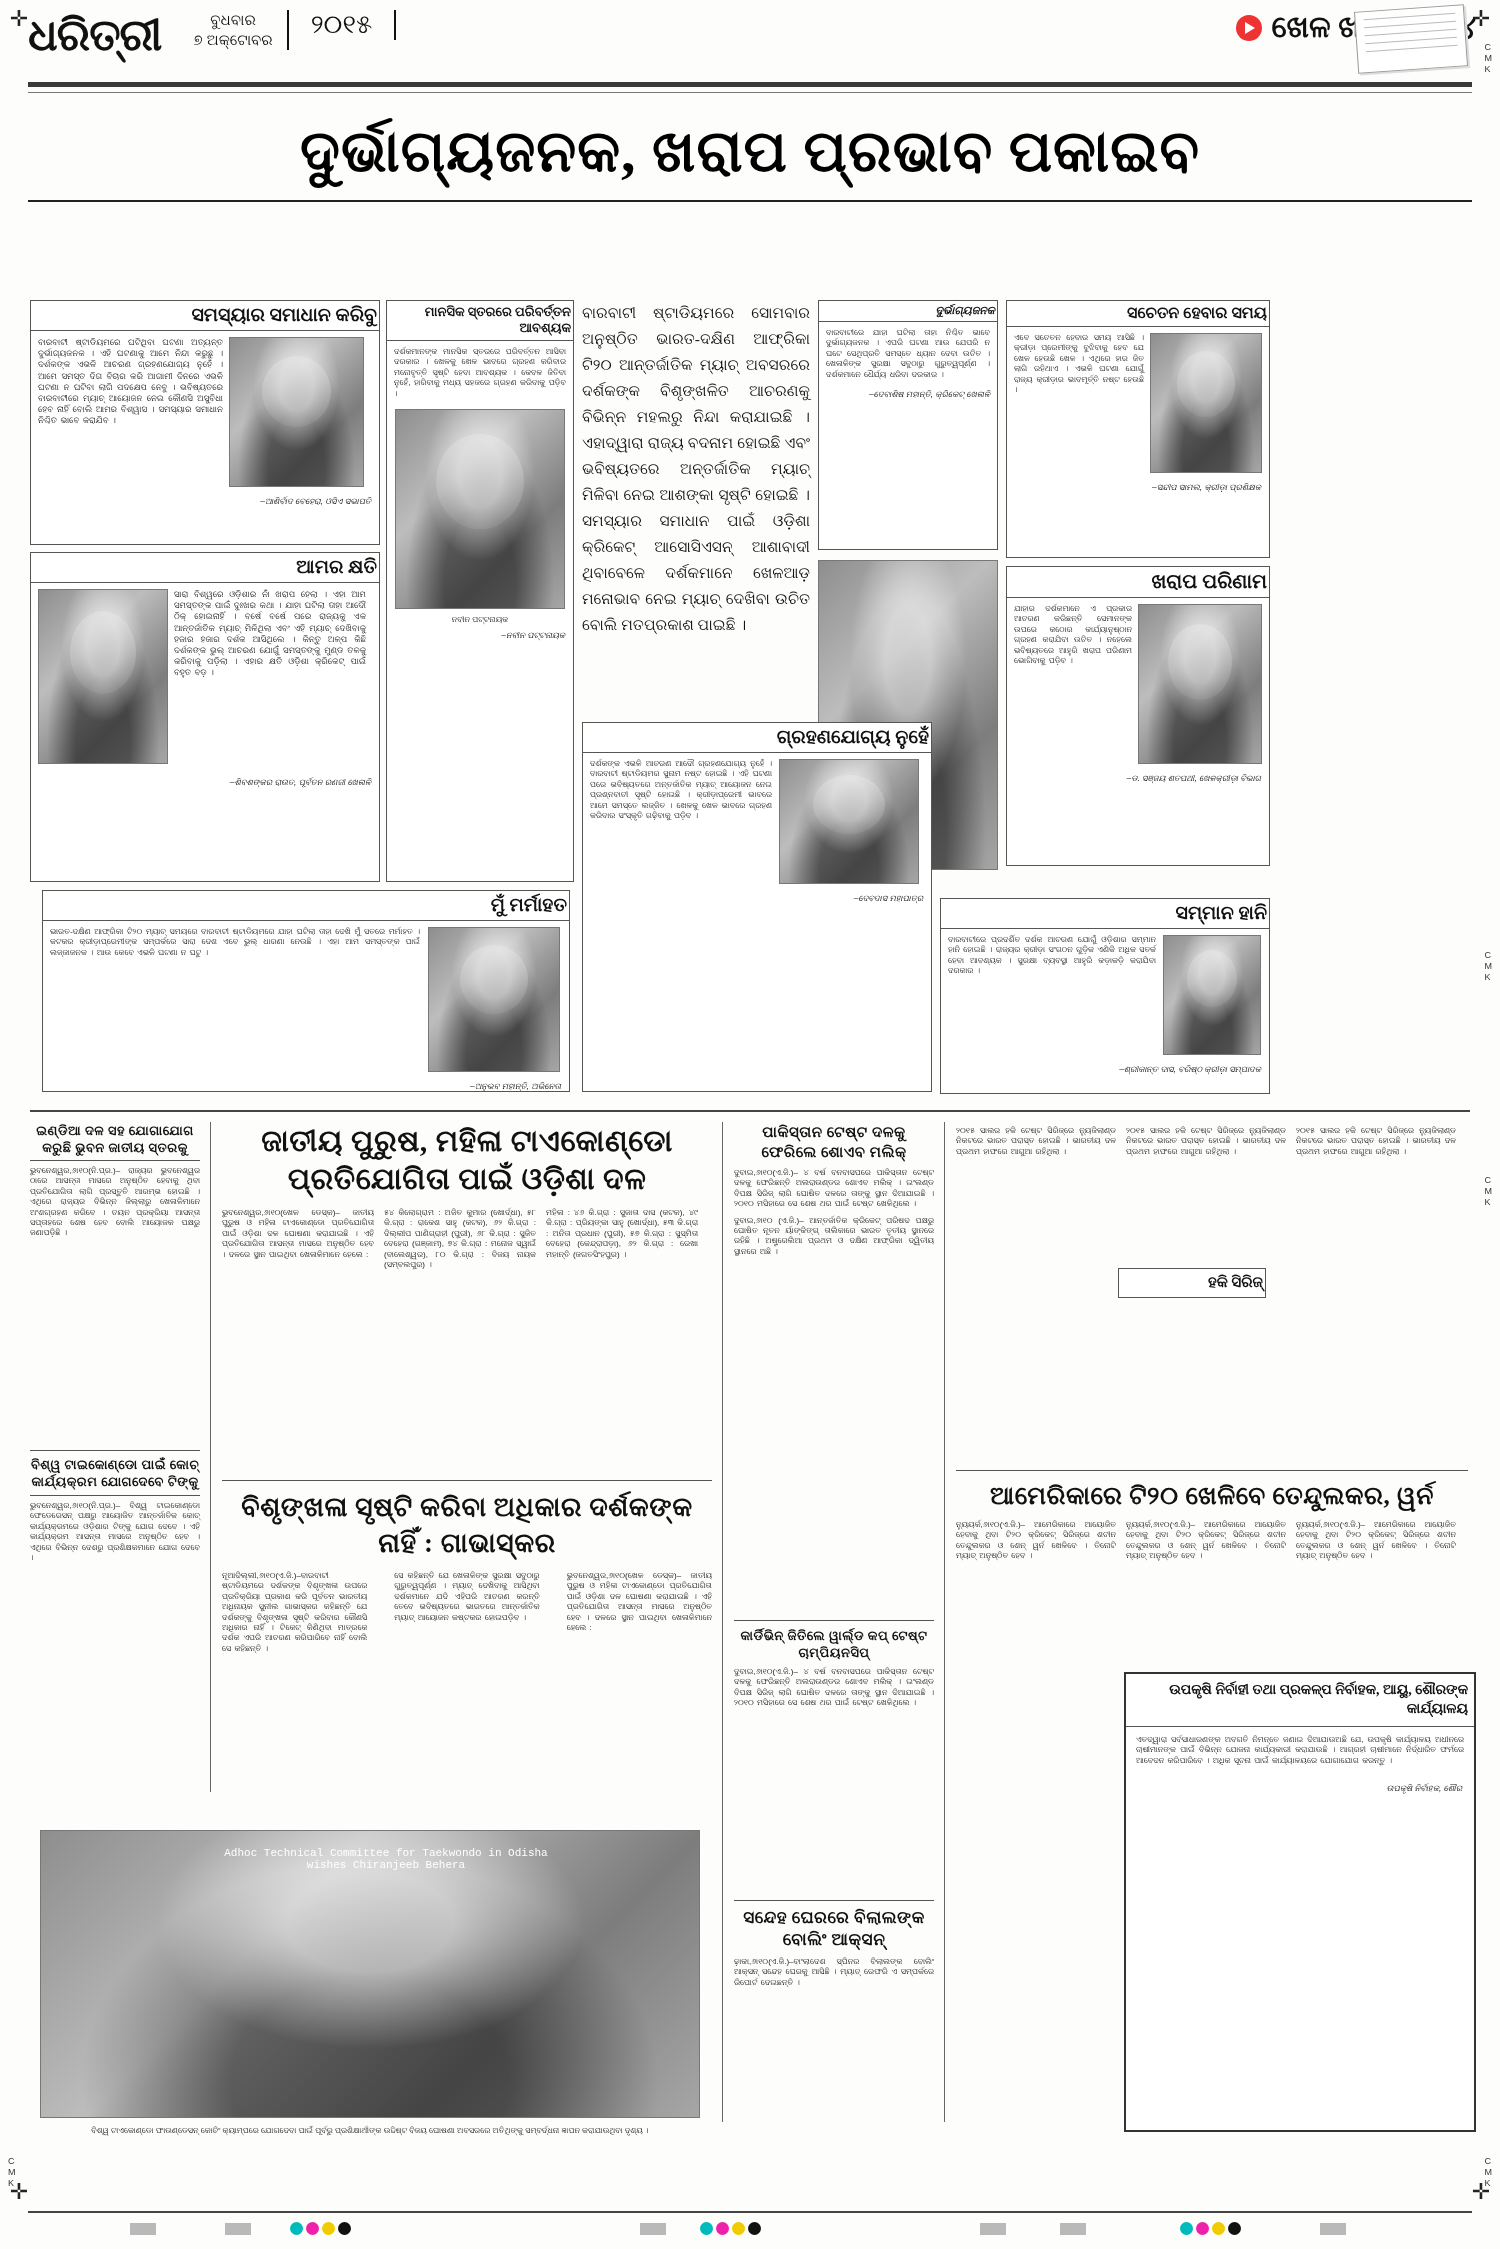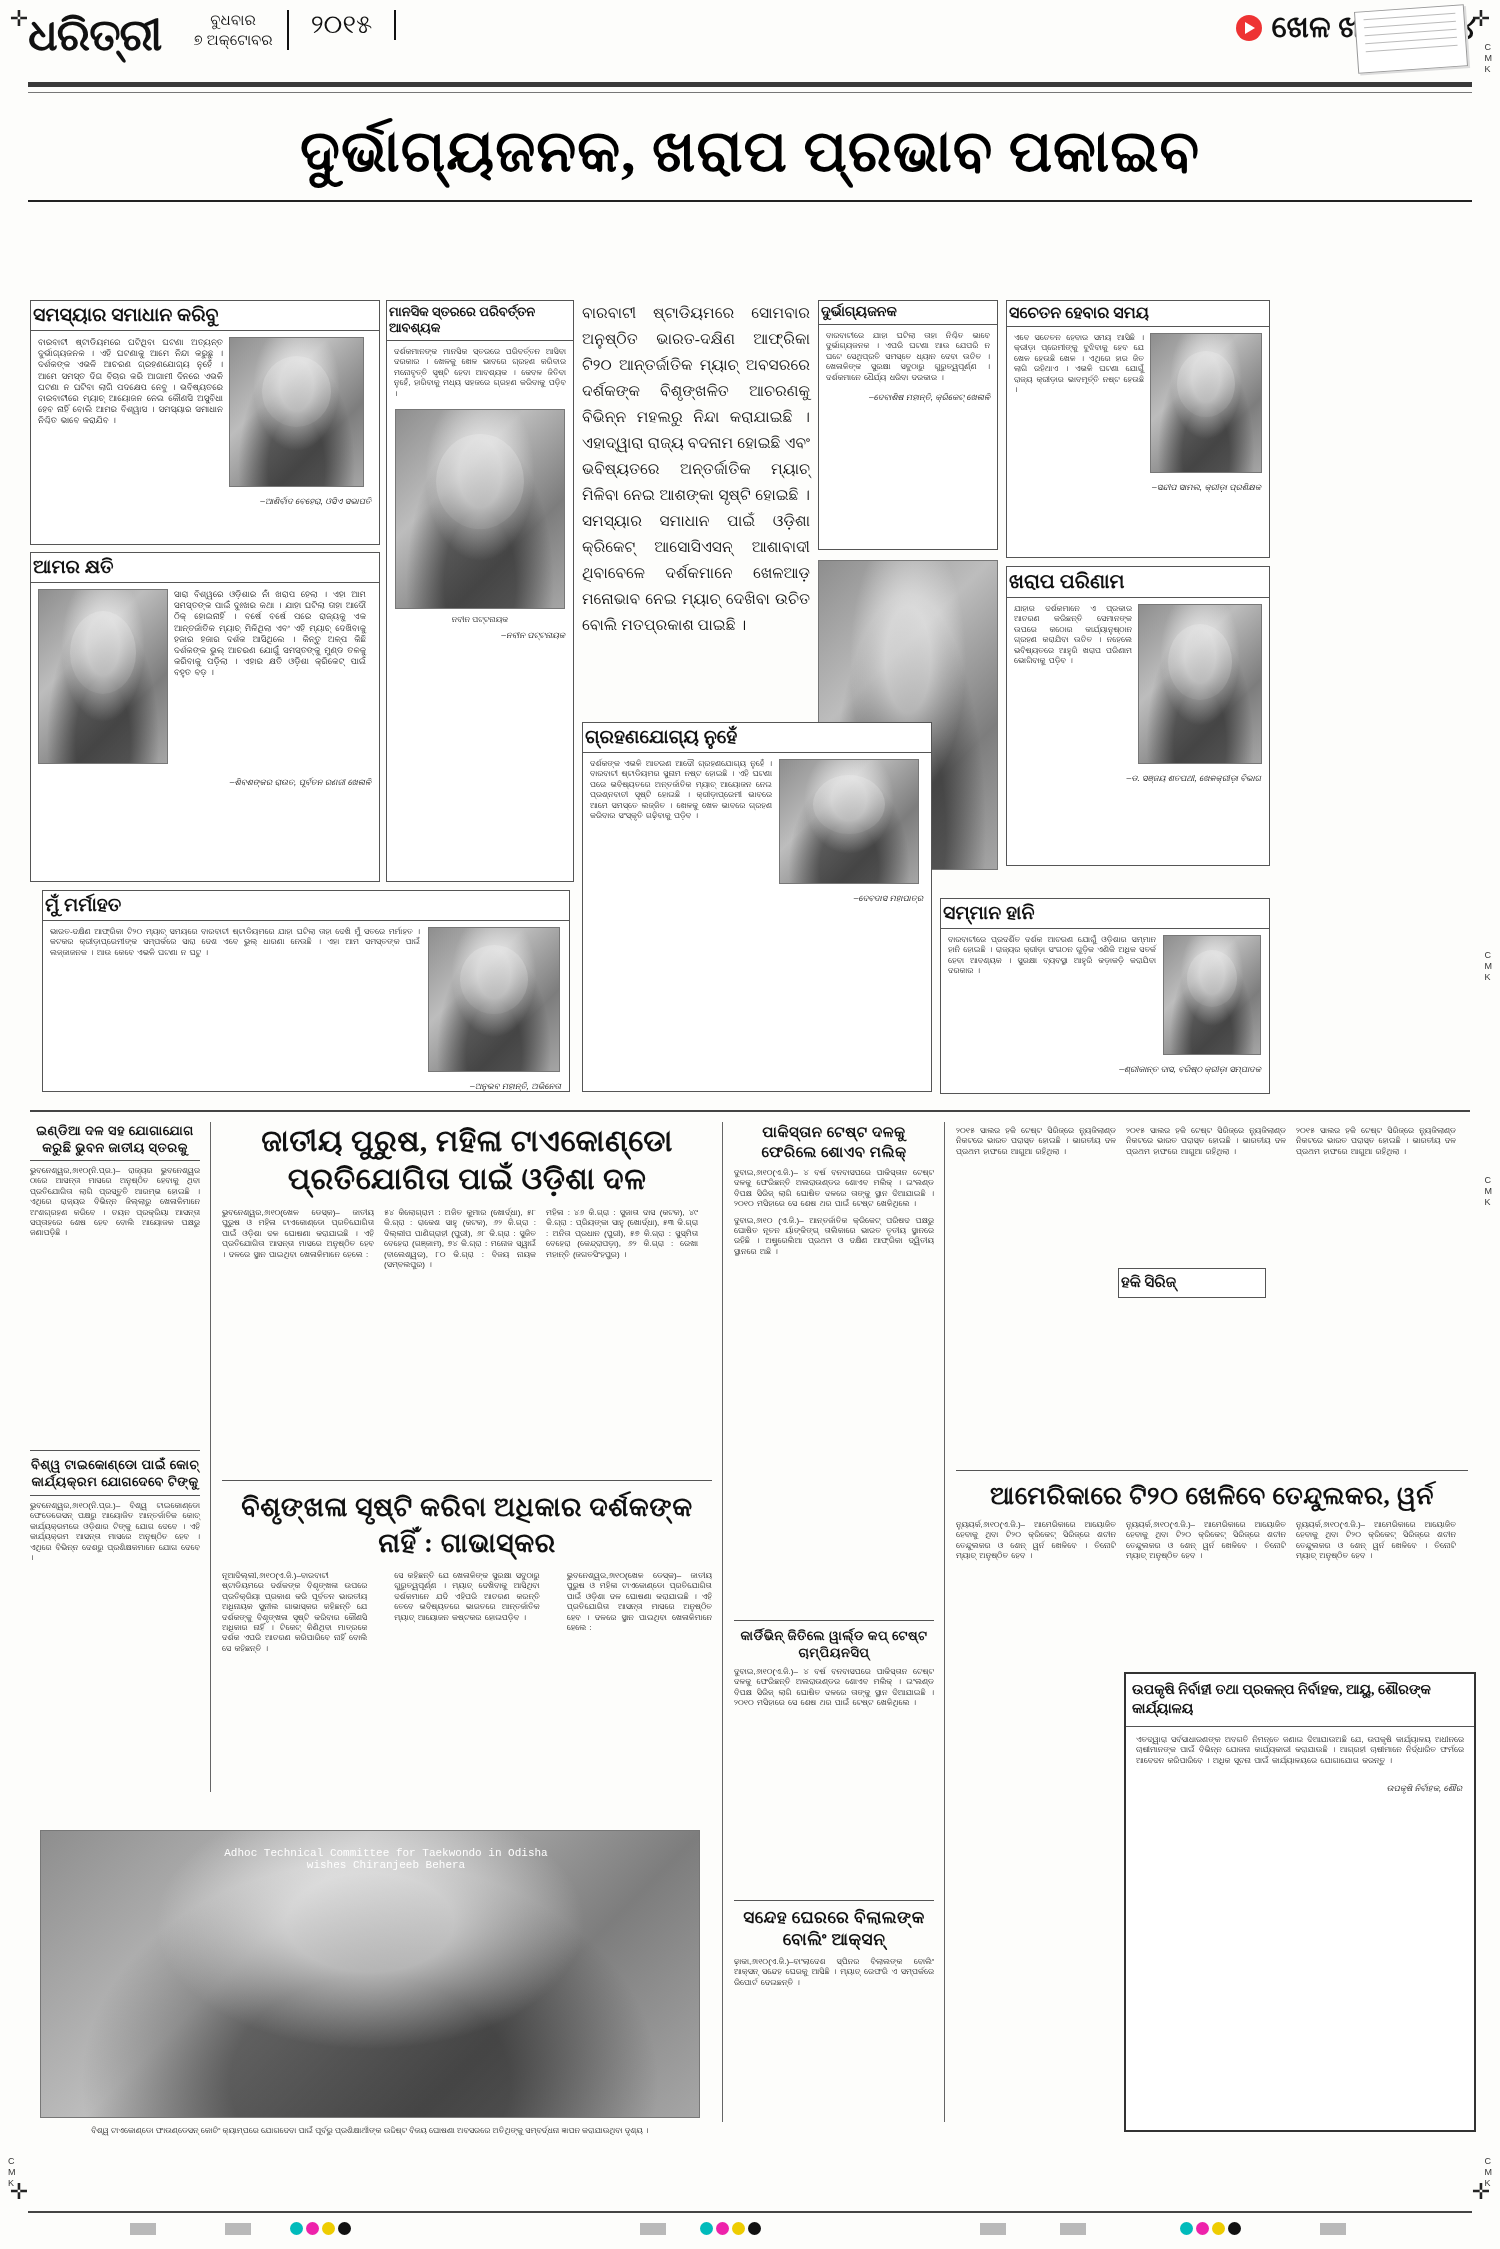--- a/index.html
+++ b/index.html
@@ -75,21 +75,21 @@
     position: absolute; left: 28px; right: 28px; top: 118px; height: 72px;
     text-align: center; font-family: "Liberation Serif", serif;
     font-size: 58px; font-weight: bold; letter-spacing: 1px; color: #000;
     white-space: nowrap;
   }
   .rule-under-head { position: absolute; left: 28px; right: 28px; top: 200px; height: 2px; background: #222; }
 
   
   .box { position: absolute; border: 1px solid #555; background: #fff; overflow: hidden; }
   .box-title {
-    font-family: "Liberation Serif", serif; font-weight: bold; text-align: left;
+    font-family: "Liberation Serif", serif; font-weight: bold; text-align: right;
     border-bottom: 1px solid #555; padding: 3px 2px 4px;
   }
   .txt {
     font-size: 8.6px; line-height: 11.2px; text-align: justify; color: #1a1a1a;
     word-spacing: 1px;
   }
   .txt.sm { font-size: 8px; line-height: 10.4px; }
   .credit { font-size: 8.4px; text-align: right; font-style: italic; margin-top: 3px; }
   .photo {
     background: #c9c9c9; border: 1px solid #777; position: relative; overflow: hidden;
@@ -188,21 +188,21 @@
     <div class="photo portrait" style="margin:4px 8px; width:170px; height:200px;"></div>
     <div class="imgcap">ନବୀନ ପଟ୍ଟନାୟକ</div>
     <div class="credit" style="padding:0 8px;">–ନବୀନ ପଟ୍ଟନାୟକ</div>
   </div>
 
   <div class="col" style="left:582px; top:300px; width:228px;">
     <div style="font-size:15.5px; line-height:26px; text-align:justify; font-family:'Liberation Serif', serif;">ବାରବାଟୀ ଷ୍ଟାଡିୟମରେ ସୋମବାର ଅନୁଷ୍ଠିତ ଭାରତ-ଦକ୍ଷିଣ ଆଫ୍ରିକା ଟି୨୦ ଆନ୍ତର୍ଜାତିକ ମ୍ୟାଚ୍ ଅବସରରେ ଦର୍ଶକଙ୍କ ବିଶୃଙ୍ଖଳିତ ଆଚରଣକୁ ବିଭିନ୍ନ ମହଲରୁ ନିନ୍ଦା କରାଯାଇଛି । ଏହାଦ୍ୱାରା ରାଜ୍ୟ ବଦନାମ ହୋଇଛି ଏବଂ ଭବିଷ୍ୟତରେ ଅନ୍ତର୍ଜାତିକ ମ୍ୟାଚ୍ ମିଳିବା ନେଇ ଆଶଙ୍କା ସୃଷ୍ଟି ହୋଇଛି । ସମସ୍ୟାର ସମାଧାନ ପାଇଁ ଓଡ଼ିଶା କ୍ରିକେଟ୍ ଆସୋସିଏସନ୍ ଆଶାବାଦୀ ଥିବାବେଳେ ଦର୍ଶକମାନେ ଖେଳଆଡ଼ ମନୋଭାବ ନେଇ ମ୍ୟାଚ୍ ଦେଖିବା ଉଚିତ ବୋଲି ମତପ୍ରକାଶ ପାଇଛି ।</div>
   </div>
 
   <div class="box" style="left:818px; top:300px; width:180px; height:250px;">
-    <div class="box-title" style="font-size:14px;">ଦୁର୍ଭାଗ୍ୟଜନକ</div>
+    <div class="box-title" style="font-size:11px;font-style:italic;">ଦୁର୍ଭାଗ୍ୟଜନକ</div>
     <div class="txt sm" style="padding:6px 7px;">ବାରବାଟୀରେ ଯାହା ଘଟିଲା ତାହା ନିଶ୍ଚିତ ଭାବେ ଦୁର୍ଭାଗ୍ୟଜନକ । ଏପରି ଘଟଣା ଆଉ ଯେପରି ନ ଘଟେ ସେଥିପ୍ରତି ସମସ୍ତେ ଧ୍ୟାନ ଦେବା ଉଚିତ । ଖେଳାଳିଙ୍କ ସୁରକ୍ଷା ସବୁଠାରୁ ଗୁରୁତ୍ୱପୂର୍ଣ୍ଣ । ଦର୍ଶକମାନେ ଧୈର୍ଯ୍ୟ ଧରିବା ଦରକାର ।</div>
     <div class="credit" style="padding:0 7px;">–ଦେବାଶିଷ ମହାନ୍ତି, କ୍ରିକେଟ୍ ଖେଳାଳି</div>
   </div>
 
   <div class="photo" style="position:absolute; left:818px; top:560px; width:180px; height:310px;"></div>
 
   <div class="box" style="left:1006px; top:300px; width:264px; height:258px;">
     <div class="box-title" style="font-size:16px;">ସଚେତନ ହେବାର ସମୟ</div>
     <div style="padding:6px 7px; display:flex; gap:6px;">
       <div class="txt sm" style="width:130px;">ଏବେ ସଚେତନ ହେବାର ସମୟ ଆସିଛି । କ୍ରୀଡ଼ା ପ୍ରେମୀଙ୍କୁ ବୁଝିବାକୁ ହେବ ଯେ ଖେଳ ହେଉଛି ଖେଳ । ଏଥିରେ ହାର ଜିତ ଲାଗି ରହିଥାଏ । ଏଭଳି ଘଟଣା ଯୋଗୁଁ ରାଜ୍ୟ କ୍ରୀଡ଼ାର ଭାବମୂର୍ତ୍ତି ନଷ୍ଟ ହେଉଛି ।</div>

